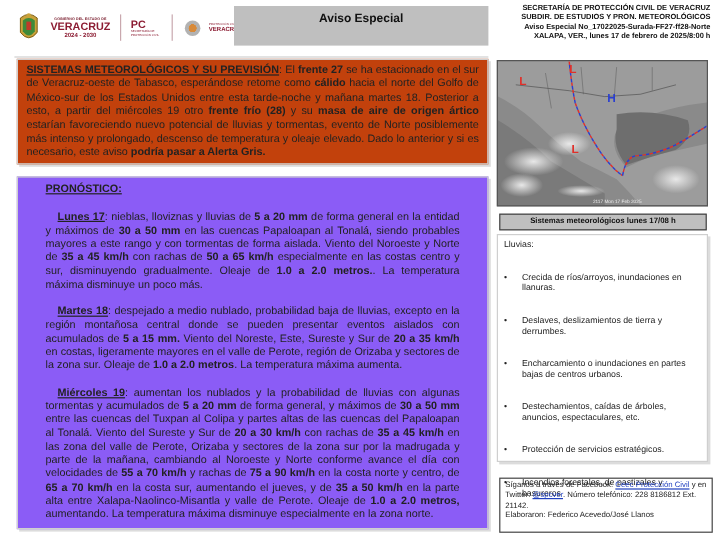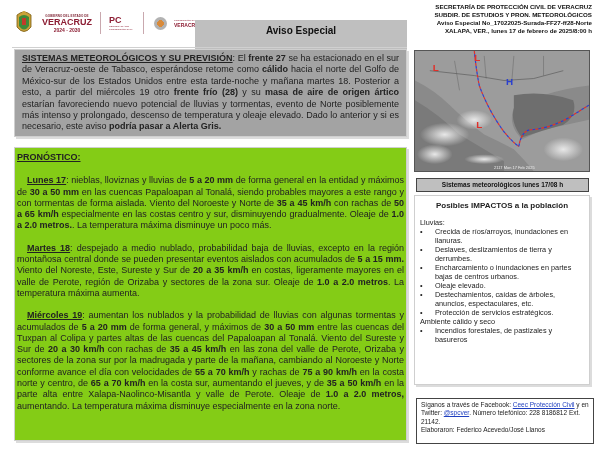--- a/index.html
+++ b/index.html
@@ -17,48 +17,48 @@
   .gov-years { font-size: 5px; color: #8c1d33; font-weight: bold; line-height: 6px; }
   .sep { width: 1px; height: 22px; background: #c9a8ae; margin: 0 4px; }
   .pc-block { display: flex; flex-direction: column; }
   .pc-main { font-size: 9px; font-weight: bold; color: #8c1d33; line-height: 9px; }
   .pc-sub { font-size: 2.5px; color: #8c1d33; line-height: 3px; width: 26px; }
   .pcv-circle { width: 13px; height: 13px; border-radius: 50%; background: radial-gradient(circle, #d88a3a 0 35%, #b2b2b2 38% 100%); margin-left: 2px; }
   .pcv-text { display: flex; flex-direction: column; margin-left: 3px; }
   .pcv-small { font-size: 2.5px; color: #8c1d33; }
   .pcv-main { font-size: 5px; color: #8c1d33; font-weight: bold; }
 
-  .title-box { position: absolute; left: 195px; top: 20px; width: 212px; height: 33px; background: #bfbfbf; text-align: center; font-weight: bold; font-size: 10px; line-height: 13px; padding-top: 4px; color: #111; }
+  .title-box { position: absolute; left: 195px; top: 5px; width: 212px; height: 33px; background: #bfbfbf; text-align: center; font-weight: bold; font-size: 10px; line-height: 13px; padding-top: 4px; color: #111; }
   .org-box { position: absolute; left: 412px; top: 3px; width: 186px; text-align: right; font-size: 6.2px; line-height: 8px; font-weight: bold; color: #111; padding-right: 6px; }
   .org-box div { white-space: nowrap; }
 
   .top-rule { position: absolute; left: 12px; top: 47px; width: 395px; height: 1px; background: #d0d0d0; }
 
   
-  .systems { position: absolute; left: 14px; top: 49px; width: 393px; height: 88px; border: 1px solid #cfcfcf; box-shadow: 2px 2px 0 #dcdcdc; padding: 3px 7px; font-size: 9px; line-height: 11.4px; text-align: justify; background: #a3a3a3; }
+  .systems { position: absolute; left: 14px; top: 49px; width: 393px; height: 88px; border: 1px solid #cfcfcf; box-shadow: 2px 2px 0 #dcdcdc; padding: 3px 7px; font-size: 9px; line-height: 11.4px; text-align: justify; background: #c2410c; }
   .u { text-decoration: underline; }
   b { font-weight: bold; }
 
   
-  .forecast { position: absolute; left: 14px; top: 147px; width: 393px; height: 294px; border: 1px solid #cfcfcf; box-shadow: 2px 2px 0 #dcdcdc; padding: 4px 2px; font-size: 9px; line-height: 11.3px; text-align: justify; background: #84cc16; }
+  .forecast { position: absolute; left: 14px; top: 147px; width: 393px; height: 294px; border: 1px solid #cfcfcf; box-shadow: 2px 2px 0 #dcdcdc; padding: 4px 23px; font-size: 9px; line-height: 11.3px; text-align: justify; background: #8b5cf6; }
   .fc-title { font-weight: bold; text-decoration: underline; margin-bottom: 12px; }
   .fc-para { margin-bottom: 11px; }
   .fc-para .day { font-weight: bold; text-decoration: underline; padding-left: 10px; }
 
   
   .map { position: absolute; left: 414px; top: 50px; width: 176px; height: 122px; border: 1px solid #555; overflow: hidden; background: #7d7d7d; }
   .map svg { width: 100%; height: 100%; display: block; }
   .map-caption-box { position: absolute; left: 416px; top: 178px; width: 173px; height: 14px; background: #bfbfbf; border: 1px solid #444; font-size: 6.5px; font-weight: bold; text-align: center; line-height: 12px; color: #111; }
 
   
   .impacts { position: absolute; left: 414px; top: 195px; width: 176px; height: 190px; border: 1px solid #cfcfcf; box-shadow: 2px 2px 0 #dcdcdc; padding: 3px 5px; font-size: 7.3px; line-height: 9px; background: #fff; }
   .imp-title { text-align: center; font-weight: bold; font-size: 8px; margin: 2px 0 8px; }
   .imp-cat { font-weight: normal; }
   .imp-list { list-style: none; }
-  .imp-list li { position: relative; padding-left: 15px; }
+  .imp-list li { position: relative; padding-left: 15px; margin-top: 18px; }
   .imp-list li::before { content: "•"; position: absolute; left: 0; top: 0; }
 
   
   .contact { position: absolute; left: 416px; top: 398px; width: 178px; height: 46px; border: 1px solid #444; padding: 2px 4px; font-size: 6.5px; line-height: 8.3px; color: #222; }
   .link { color: #1f3fbf; text-decoration: underline; }
 </style>
 </head>
 <body>
 
 <div class="header">
@@ -158,36 +158,33 @@
     <text x="60" y="10" font-family="Liberation Sans, sans-serif" font-size="10" font-weight="bold" fill="#e0302a">L</text>
     <text x="92" y="35" font-family="Liberation Sans, sans-serif" font-size="10" font-weight="bold" fill="#2a3fd0">H</text>
     <text x="62" y="78" font-family="Liberation Sans, sans-serif" font-size="10" font-weight="bold" fill="#e0302a">L</text>
     <text x="80" y="120" font-family="Liberation Sans, sans-serif" font-size="4" fill="#eee">2117 Mon 17 Feb 2025</text>
   </svg>
 </div>
 
 <div class="map-caption-box">Sistemas meteorológicos lunes 17/08 h</div>
 
 <div class="impacts">
-  <div class="imp-title">Posibles IMPACTOS a la población</div>
 
   <div class="imp-cat">Lluvias:</div>
   <ul class="imp-list">
     <li>Crecida de ríos/arroyos, inundaciones en llanuras.</li>
     <li>Deslaves, deslizamientos de tierra y derrumbes.</li>
     <li>Encharcamiento o inundaciones  en partes bajas de centros urbanos.</li>
   </ul>
 
   <ul class="imp-list">
-    <li>Oleaje elevado.</li>
     <li>Destechamientos, caídas de árboles, anuncios, espectaculares, etc.</li>
     <li>Protección de servicios estratégicos.</li>
   </ul>
 
-  <div class="imp-cat">Ambiente cálido y seco</div>
   <ul class="imp-list">
     <li>Incendios forestales, de pastizales y basureros</li>
   </ul>
 </div>
 
 <div class="contact">
   <span>Síganos a través de Facebook: </span><span class="link">Ceec Protección Civil</span><span>  y  en Twitter: </span><span class="link">@spcver</span><span>. Número telefónico: 228 8186812 Ext. 21142.</span>
   <div>Elaboraron: Federico Acevedo/José Llanos</div>
 </div>
 

